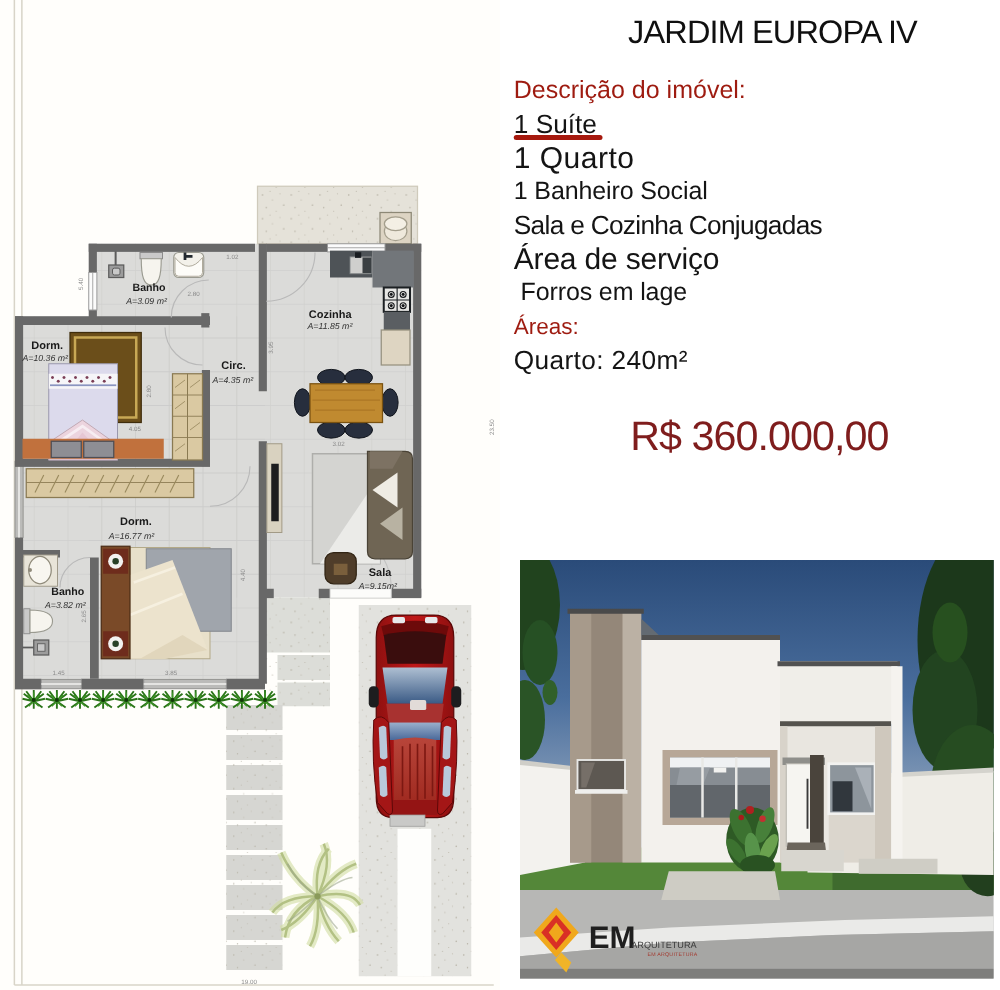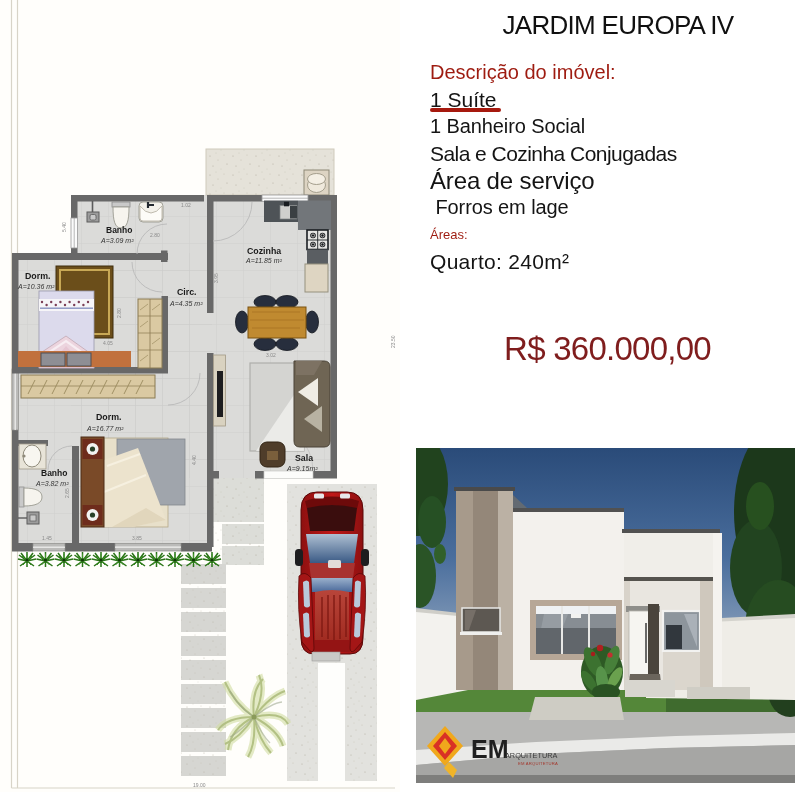--- a/index.html
+++ b/index.html
@@ -3,21 +3,21 @@
 <meta charset="utf-8">
 <style>
   html,body{margin:0;padding:0;background:#fff;}
   .page{position:relative;width:800px;height:792px;background:#ffffff;overflow:hidden;
         font-family:"Liberation Sans", sans-serif;}
   .plan{position:absolute;left:0;top:0;}
   .photo{position:absolute;left:416px;top:448px;}
   .panel{position:absolute;left:400px;top:0;width:400px;height:448px;color:#161616;}
   .title{position:absolute;left:18px;top:10px;width:400px;text-align:center;
          font-size:26px;letter-spacing:-0.7px;color:#101010;}
-  .body{position:absolute;left:11px;top:59px;font-size:21px;letter-spacing:-0.55px;line-height:27px;color:#141414;margin-left:19px;}
+  .body{position:absolute;left:11px;top:59px;font-size:21px;letter-spacing:-0.55px;line-height:27px;color:#141414;}
   .red{color:#9e1b10;}
   .price{position:absolute;left:20px;top:330px;width:375px;text-align:center;
          font-size:33px;letter-spacing:-0.75px;color:#7f1d1d;}
   .suite{position:relative;display:inline-block;}
   .suite:after{content:"";position:absolute;left:0px;right:-4px;top:22px;height:3.5px;background:#a6190e;border-radius:2px;}
 </style>
 </head>
 <body>
 <div class="page">
 
@@ -479,25 +479,26 @@
   </g>
 </svg>
 
 <div class="panel">
 
   <div class="title">JARDIM EUROPA IV</div>
 
   <div class="body">
     <div class="red" style="font-size:20px;letter-spacing:0;">Descrição do imóvel:</div>
     <div style="font-size:21px;letter-spacing:0;"><span class="suite">1 Suíte</span></div>
+    <div style="font-size:24px;letter-spacing:0.4px;">1 Quarto</div>
     <div style="font-size:20px;letter-spacing:-0.1px;">1 Banheiro Social</div>
     <div style="font-size:21px;letter-spacing:-0.55px;">Sala e Cozinha Conjugadas</div>
     <div style="font-size:24px;letter-spacing:-0.15px;">Área de serviço</div>
     <div style="font-size:20px;letter-spacing:-0.1px;">&nbsp;Forros em lage</div>
-    <div class="red" style="font-size:13px;letter-spacing:0;">Áreas:</div>
+    <div class="red" style="font-size:18px;letter-spacing:0;">Áreas:</div>
     <div style="font-size:21px;letter-spacing:0.3px;">Quarto: 240m²</div>
   </div>
 
   <div class="price">R$ 360.000,00</div>
 </div>
 
 <svg class="photo" width="379" height="335" viewBox="0 0 379 335">
   <defs>
     <linearGradient id="sky" x1="0" y1="0" x2="0" y2="1">
       <stop offset="0" stop-color="#2a4b79"></stop>

